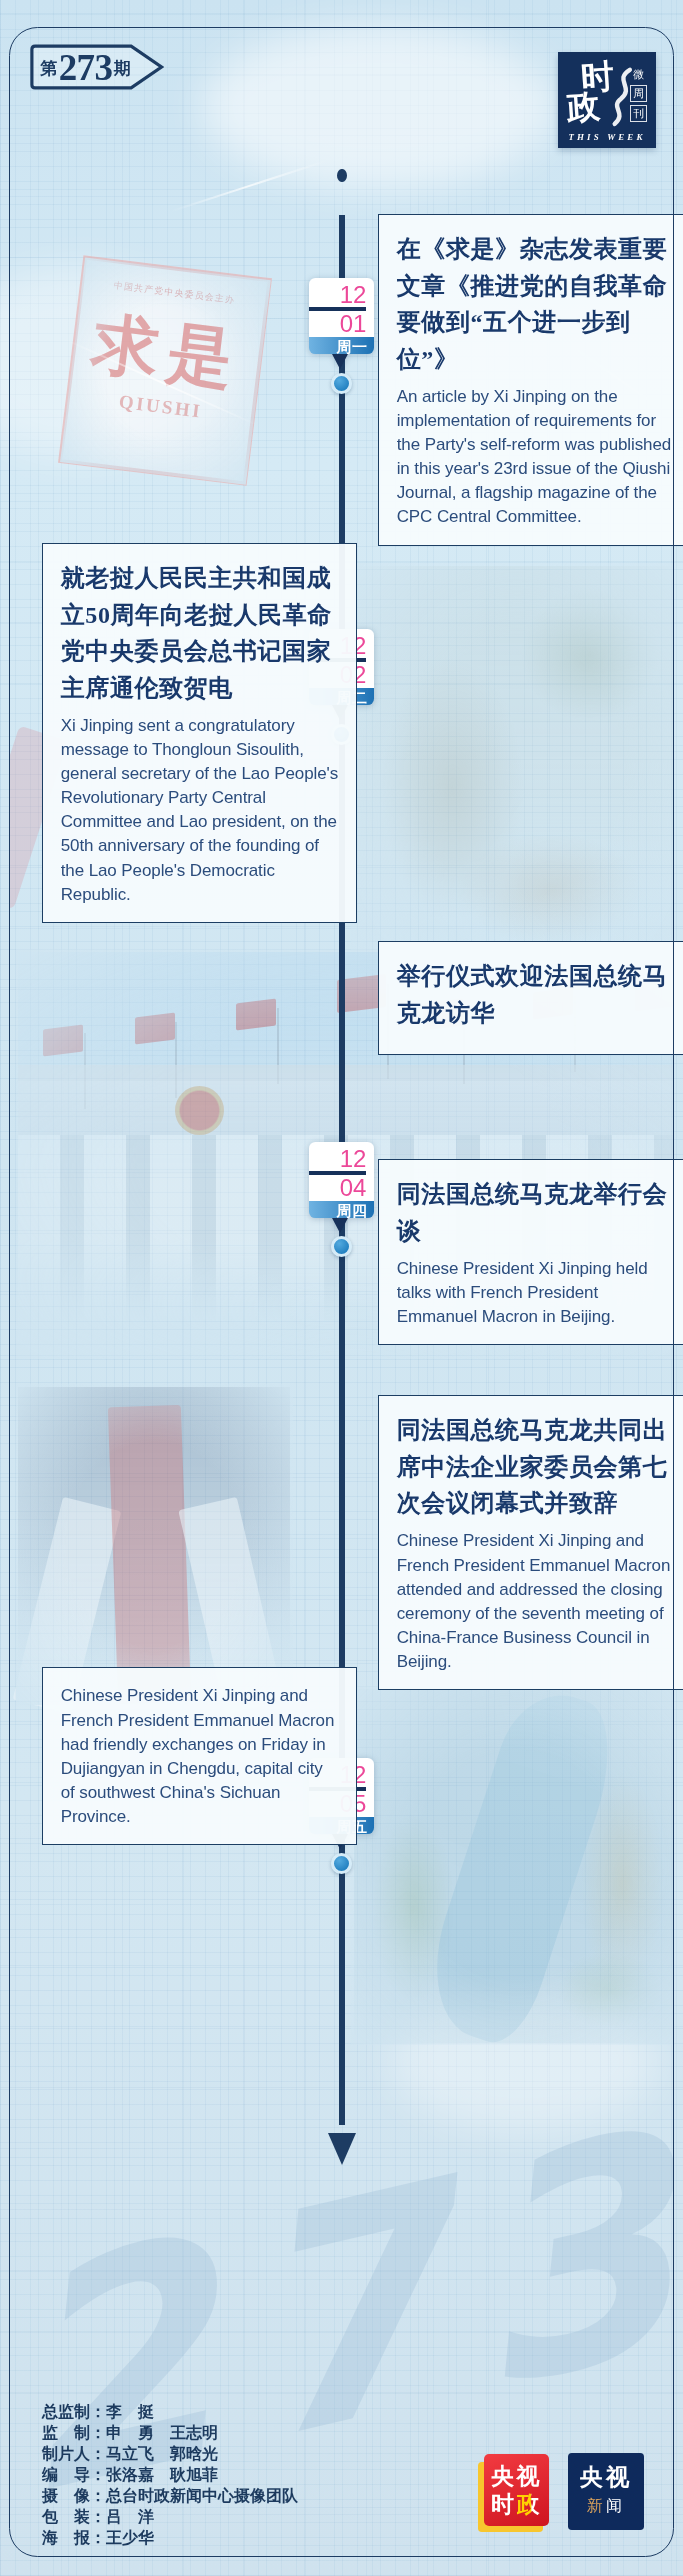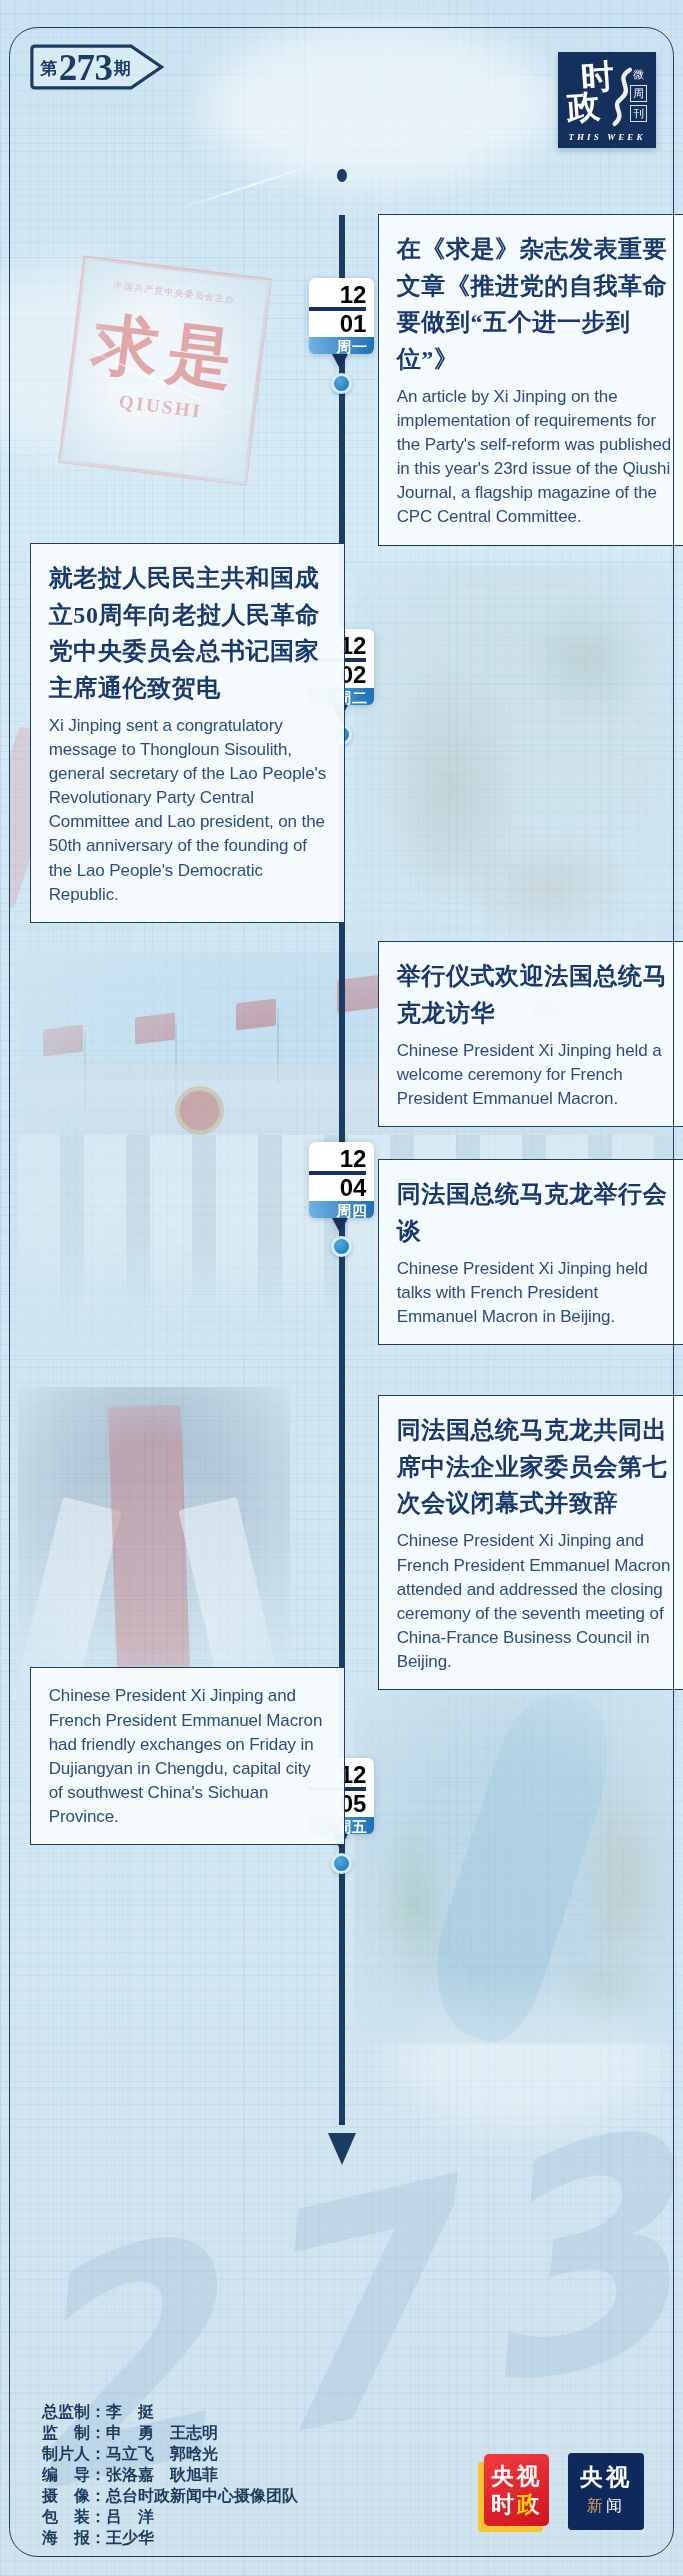--- a/index.html
+++ b/index.html
@@ -96,32 +96,32 @@
   .tl-line{position:absolute;left:339px;top:215px;width:5.7px;height:1910px;background:#1d3c63;z-index:5;}
   .tl-topdot{position:absolute;left:337px;top:169px;width:9.5px;height:13.3px;border-radius:50%;background:#1d3c63;z-index:5;}
   .tl-arrow{position:absolute;left:328px;top:2133px;width:0;height:0;z-index:5;
       border-left:14px solid transparent;border-right:14px solid transparent;border-top:32px solid #1d3c63;}
   .tl-dot{position:absolute;left:331px;width:15px;height:15px;border-radius:50%;z-index:7;
       background:radial-gradient(circle at 35% 30%,#53aadf,#1272b6);
       border:3.2px solid rgba(222,240,250,.95);box-shadow:0 1.3px 3.8px rgba(20,60,100,.3);}
   
   .date-badge{position:absolute;left:309px;width:65px;z-index:6;filter:drop-shadow(0 1.9px 3.2px rgba(25,60,100,.25));}
   .db-box{background:#fff;border-radius:6.3px 6.3px 0 0;padding:3.8px 0 1.3px;}
-  .db-month,.db-day{font-size:24px;line-height:25px;font-weight:bold;color:#000000;text-align:right;padding-right:7.6px;
+  .db-month,.db-day{font-size:24px;line-height:25px;font-weight:normal;color:#ec4899;text-align:right;padding-right:7.6px;
       font-family:"Liberation Sans",sans-serif;margin-left:11px;}
   .db-sep{height:3.2px;background:#16315a;width:88%;margin:0.6px 0;}
   .db-band{height:17px;line-height:19px;background:linear-gradient(90deg,#6fb3e2,#1d71b4);
       border-radius:0 0 6.3px 6.3px;color:#fff;font-size:15px;font-weight:bold;text-align:right;
       padding-right:6.3px;box-sizing:border-box;letter-spacing:0.6px;}
   .db-pointer{width:0;height:0;margin:0 auto;position:relative;left:-1.9px;
       border-left:8.9px solid transparent;border-right:8.9px solid transparent;border-top:15px solid #17315a;}
   
   .card{position:absolute;width:315px;box-sizing:border-box;background:rgba(246,251,253,.96);
       border:1.3px solid #1c3e63;padding:16.4px 17.7px 15px;z-index:8;}
-  .card.right{left:378px;} .card.left{left:30px;}
+  .card.right{left:378px;} .card.left{left:42px;}
   .card-cn{font-family:"Liberation Serif","DejaVu Serif",serif;font-weight:600;font-size:24px;line-height:1.52;
       color:#19396b;letter-spacing:0.6px;margin-bottom:7.6px;}
   .card-en{font-size:17px;line-height:1.42;color:#2b4c7c;letter-spacing:-0.1px;}
   
   .credits{position:absolute;left:42px;top:2401px;z-index:9;font-size:16px;line-height:21px;
       color:#1c3a5e;font-weight:600;}
   .credit-row span{display:inline;}
   .logo-sz{position:absolute;left:484px;top:2454px;width:65px;height:72px;z-index:9;}
   .logo-sz .yellow{position:absolute;left:-6.3px;top:7.6px;width:65px;height:70px;background:#f7c62e;border-radius:3.8px;}
   .logo-sz .red{position:absolute;inset:0;background:linear-gradient(160deg,#f23b41,#ce1420);border-radius:5px;
@@ -262,21 +262,20 @@
         <div class="db-day">02</div>
       </div>
       <div class="db-band">周二</div>
       <div class="db-pointer"></div>
     </div>
     <div class="tl-dot" style="top: 724px;"></div>
   </div>
 
   <div class="card right" style="top: 941px;">
     <div class="card-cn">举行仪式欢迎法国总统马克龙访华</div>
-    <div class="card-en">Chinese President Xi Jinping held a welcome ceremony for French President Emmanuel Macron.</div>
   </div>
 
   <div class="card right" style="top: 1159px;">
     <div class="card-cn">同法国总统马克龙举行会谈</div>
     <div class="card-en">Chinese President Xi Jinping held talks with French President Emmanuel Macron in Beijing.</div>
   </div>
 
   <div>
     <div class="date-badge" style="top: 1142px;">
       <div class="db-box">

